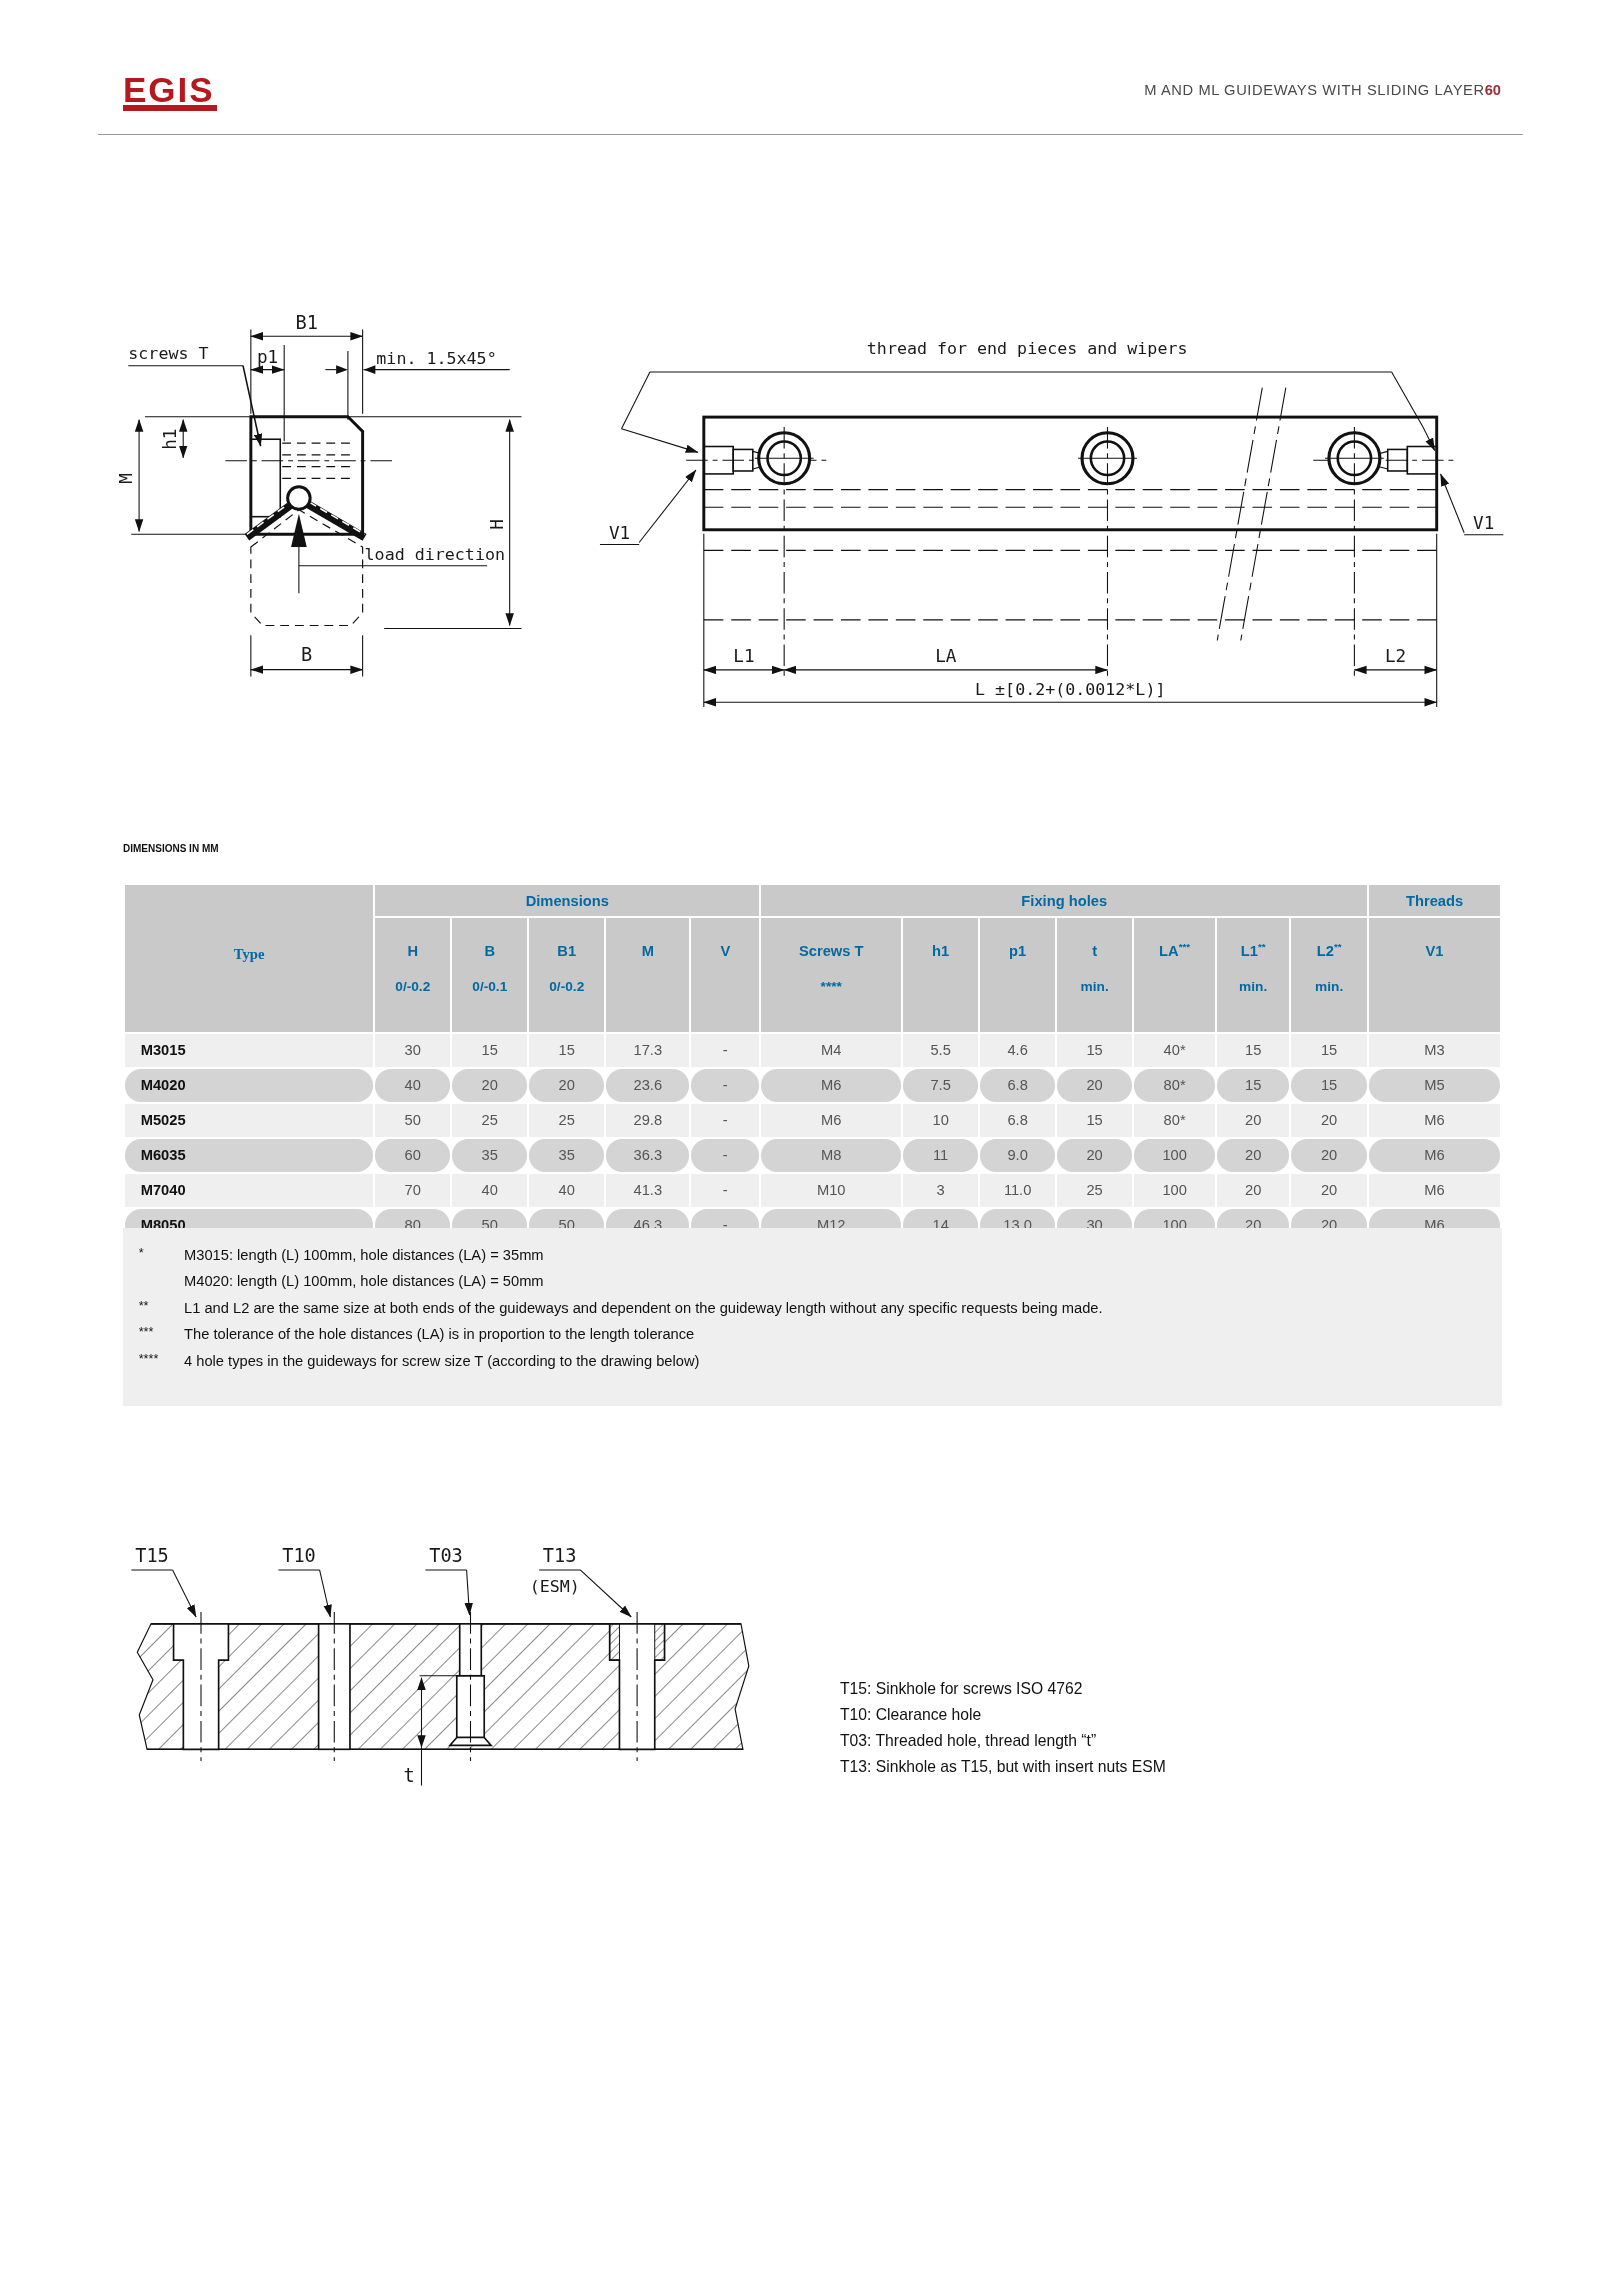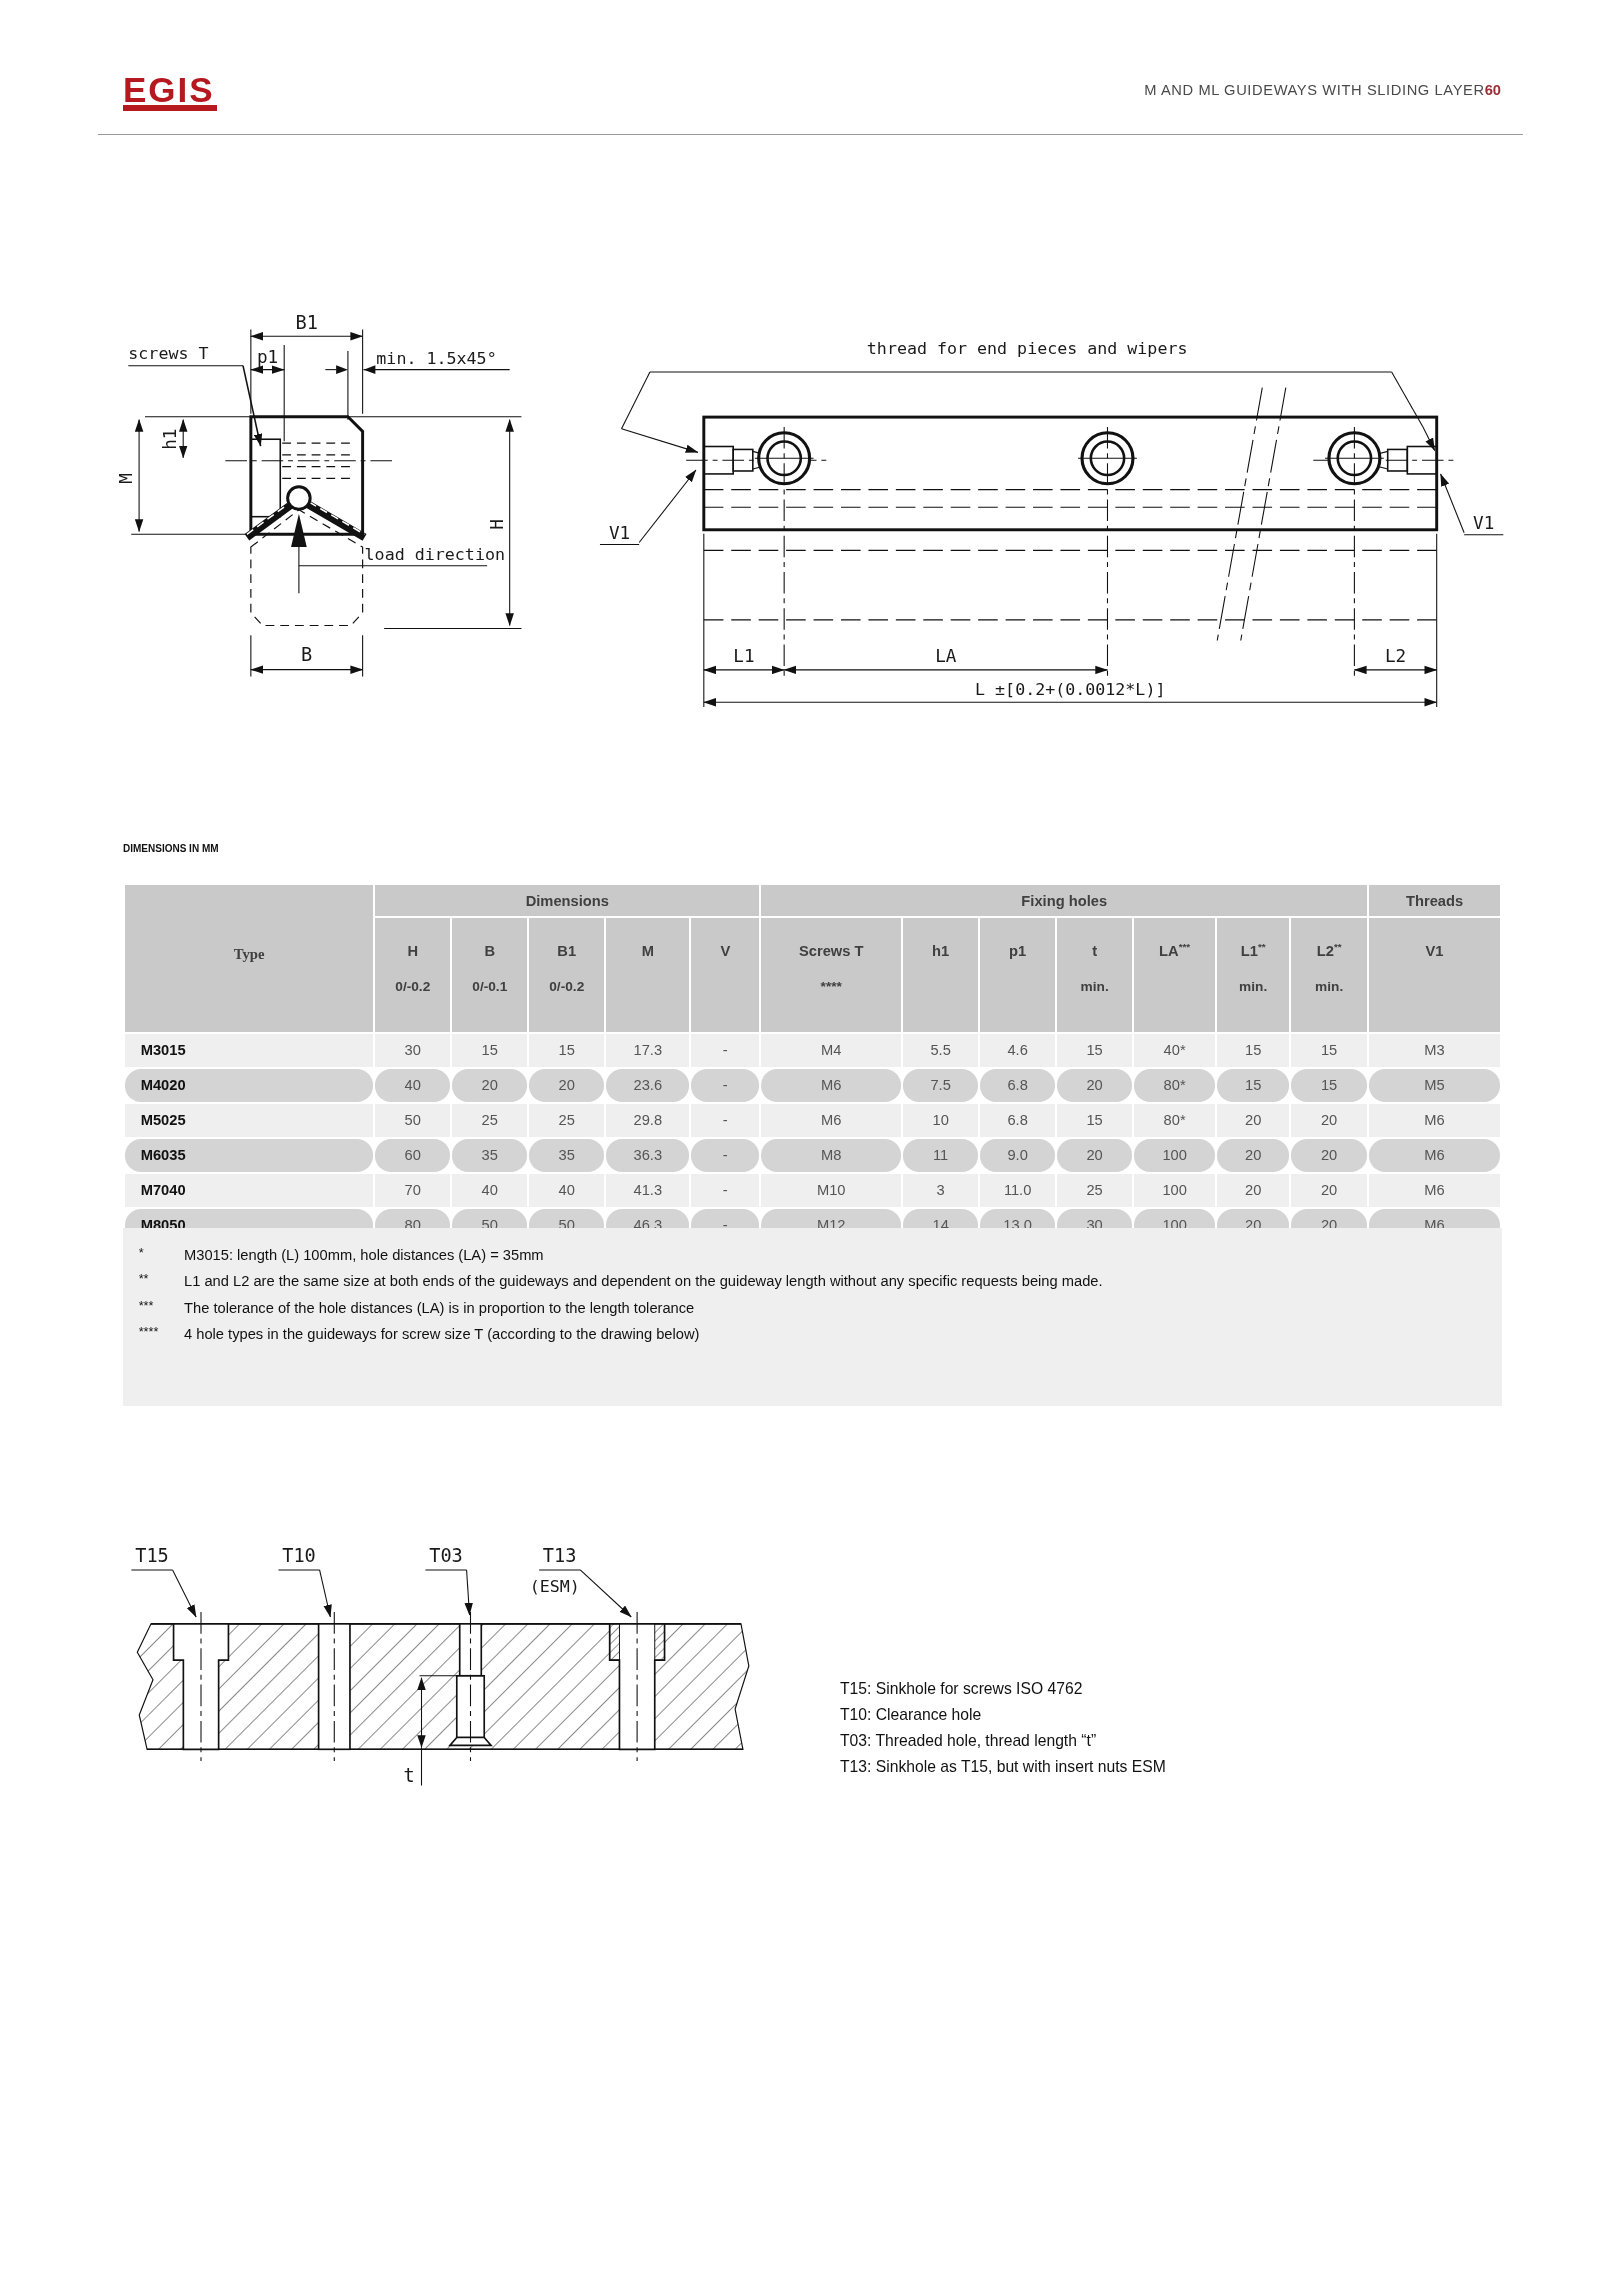--- a/index.html
+++ b/index.html
@@ -21,21 +21,21 @@
   .thin{stroke:#111;stroke-width:1.1;fill:none;}
   .dash{stroke:#111;stroke-width:1.2;fill:none;stroke-dasharray:20 8;}
   .dashdot{stroke:#111;stroke-width:1.1;fill:none;stroke-dasharray:22 5 5 5;}
   .dashsm{stroke:#111;stroke-width:1.2;fill:none;stroke-dasharray:9 6;}
   .dim{stroke:#111;stroke-width:1.1;fill:none;}
   
   .sec-title{position:absolute;left:123px;top:843px;font-size:10px;font-weight:bold;color:#111;}
   
   .dim-table{position:absolute;left:123px;top:883px;width:1379px;border-collapse:separate;
              border-spacing:2.9px;table-layout:fixed;}
-  .dim-table th{background:#c9c9c9;font-weight:bold;color:#404040;margin-left:13px;}
+  .dim-table th{background:#c9c9c9;font-weight:bold;color:#0369a1;margin-left:13px;}
   .grow th{height:29px;font-size:14.7px;}
   .hrow th{height:90px;vertical-align:top;padding-top:22.5px;font-size:14.7px;}
   .hrow .hs{margin-top:20.6px;font-size:13.7px;font-weight:bold;}
   .type-h{vertical-align:top !important;padding-top:61px !important;font-family:Liberation Serif, serif;}
   .dim-table sup{font-size:9.8px;vertical-align:super;}
   .dim-table tbody td{height:31px;font-size:14.7px;color:#555;text-align:center;}
   .dim-table tbody td.type{text-align:left;padding-left:15.7px;font-weight:bold;color:#111;}
   .dim-table tr.light td{background:#efefef;}
   .dim-table tr.dark td{background:#d4d4d4;border-radius:16px;}
   
@@ -378,20 +378,21 @@
           <td>100</td>
           <td>20</td>
           <td>20</td>
           <td>M6</td>
         </tr>
       </tbody>
   </table>
 
   <div class="footnotes">
       <div class="fnline"><span class="fnmark">*</span><span>M3015: length (L) 100mm, hole distances (LA) = 35mm</span></div>
+      <div class="fnline"><span class="fnmark"></span><span>M4020: length (L) 100mm, hole distances (LA) = 50mm</span></div>
       <div class="fnline"><span class="fnmark">**</span><span>L1 and L2 are the same size at both ends of the guideways and dependent on the guideway length without any specific requests being made.</span></div>
       <div class="fnline"><span class="fnmark">***</span><span>The tolerance of the hole distances (LA) is in proportion to the length tolerance</span></div>
       <div class="fnline"><span class="fnmark">****</span><span>4 hole types in the guideways for screw size T (according to the drawing below)</span></div>
     </div>
 
   <svg style="left:103px;top:1519px;" width="686" height="294" viewBox="105 1550 700 300">
 
     <path d="M154,1657 L756,1657 L764,1700 L750,1744 L758,1785 L150,1785 L142,1750 L156,1714 L140,1686 Z" fill="url(#hatch)" stroke="#111" stroke-width="1.2"></path>
     <line class="med" x1="154" y1="1657" x2="756" y2="1657" stroke-width="2.4"></line>
     <line class="med" x1="150" y1="1785" x2="758" y2="1785" stroke-width="2.4"></line>

